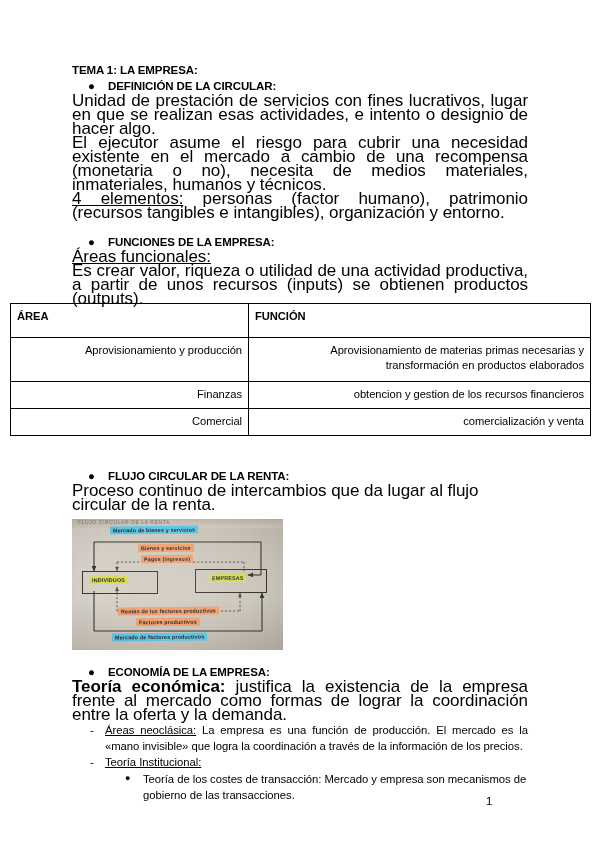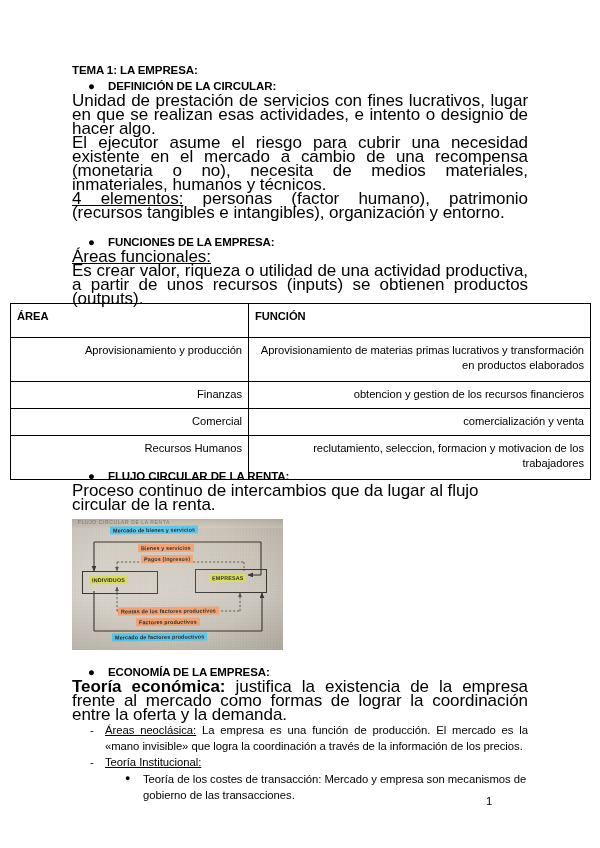--- a/index.html
+++ b/index.html
@@ -252,33 +252,29 @@
         </colgroup>
       <thead>
         <tr>
           <th>ÁREA</th>
           <th>FUNCIÓN</th>
         </tr>
       </thead>
       <tbody>
         <tr class="row-tall">
           <td>Aprovisionamiento y producción</td>
-          <td>Aprovisionamiento de materias primas lucrativos y transformación en productos elaborados</td>
+          <td>Aprovisionamiento de materias primas necesarias y transformación en productos elaborados</td>
         </tr>
         <tr>
           <td>Finanzas</td>
           <td>obtencion y gestion de los recursos financieros</td>
         </tr>
         <tr>
           <td>Comercial</td>
           <td>comercialización y venta</td>
-        </tr>
-        <tr class="row-tall">
-          <td>Recursos Humanos</td>
-          <td>reclutamiento, seleccion, formacion y motivacion de los trabajadores</td>
         </tr>
       </tbody>
     </table>
   </div>
 
   <div class="lower">
 
     <div class="bullet-head">
       <span class="dot">●</span>
       <span>FLUJO CIRCULAR DE LA RENTA:</span>

